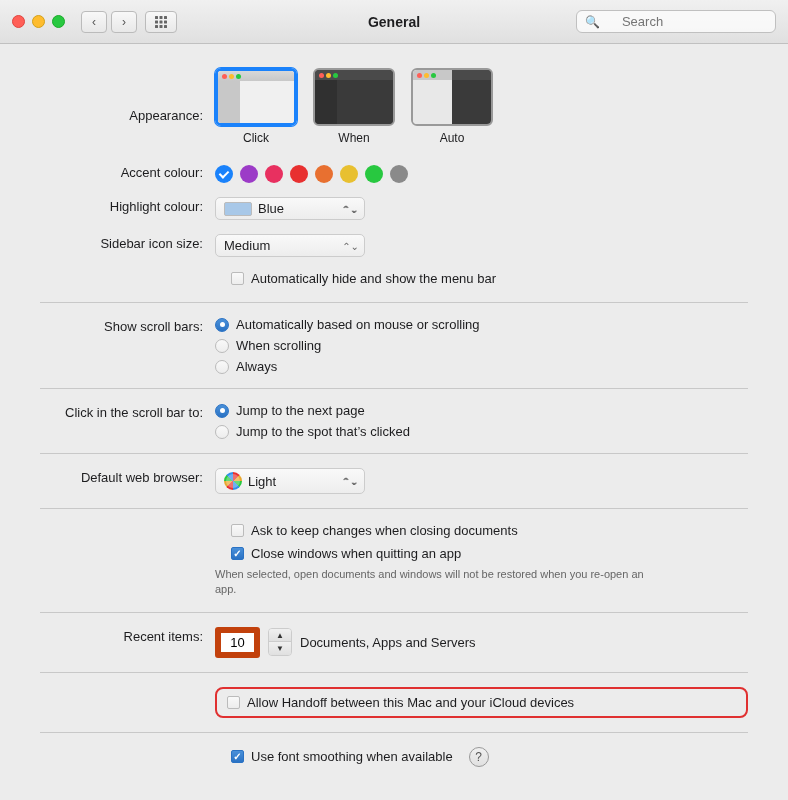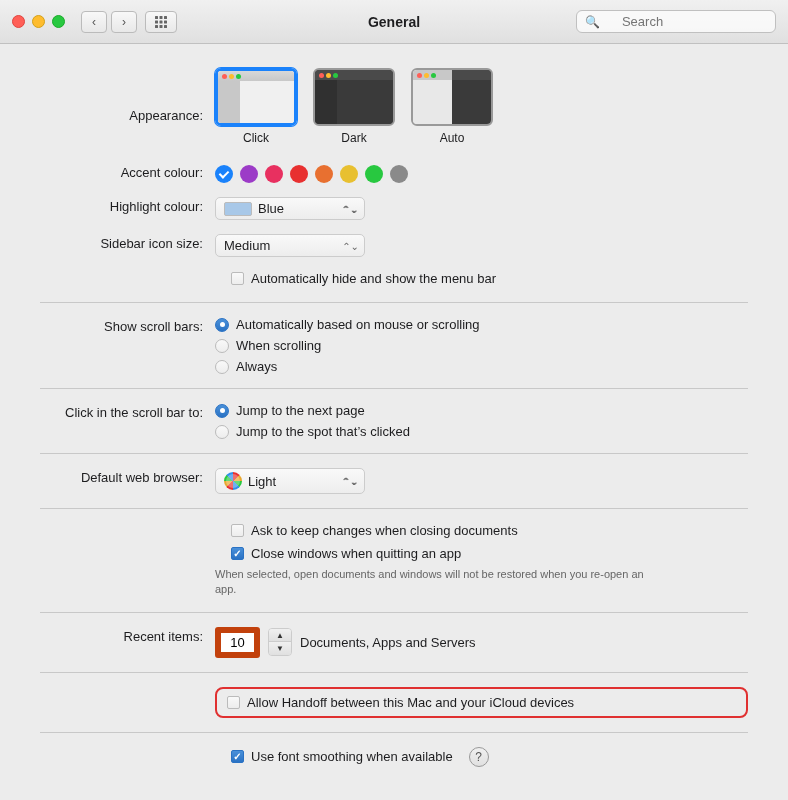--- a/index.html
+++ b/index.html
@@ -546,21 +546,21 @@
               <span class="thumb-dot thumb-dot-r"></span>
               <span class="thumb-dot thumb-dot-y"></span>
               <span class="thumb-dot thumb-dot-g"></span>
             </div>
             <div style="display:flex; height:48px;">
               <div class="thumb-sidebar-dark"></div>
               <div class="thumb-content-dark"></div>
             </div>
           </div>
         </div>
-        <span class="thumb-label">Dark</span>
+        <span class="thumb-label">When</span>
       </div>
 
       <div class="appearance-option">
         <div class="appearance-thumbnail auto-thumb">
           <div class="auto-thumb-img">
             <div class="auto-left"></div>
             <div class="auto-right"></div>
             <div class="auto-topbar">
               <span class="thumb-dot thumb-dot-r"></span>
               <span class="thumb-dot thumb-dot-y"></span>

